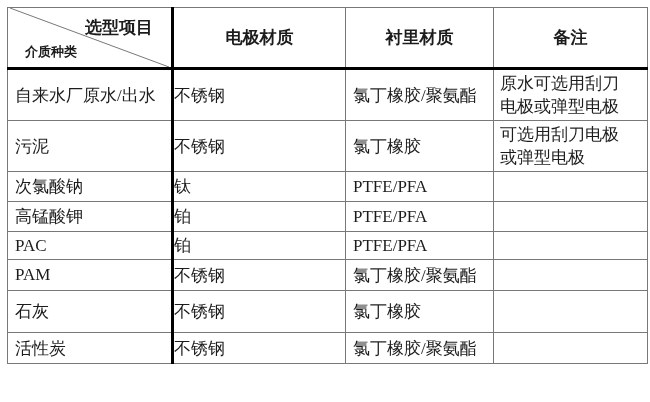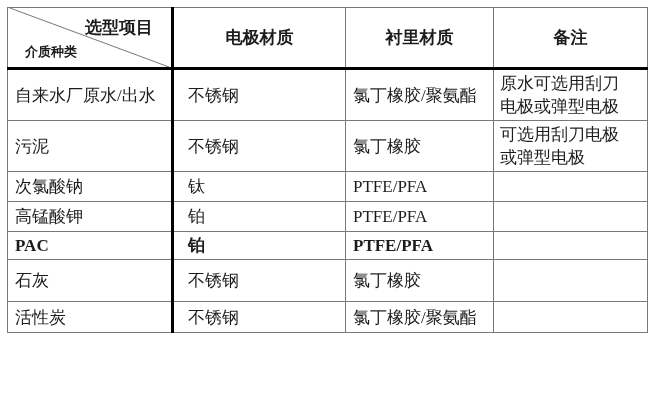--- a/index.html
+++ b/index.html
@@ -31,41 +31,41 @@
   
   .sel-table tr.header-row td { border-bottom: 3px solid #000000; }
   .sel-table tr.header-row td { font-weight: bold; text-align: center; padding: 0 2px; }
   
   tr.header-row { height: 59px; }
   tr.r0 { height: 49px; }
   tr.r1 { height: 47px; }
   tr.r2 { height: 50px; }
   tr.r3 { height: 30px; }
   tr.r4 { height: 30px; }
-  tr.r5 { height: 14px; font-weight: bold; }
+  tr.r5 { height: 14px; }
   tr.r6 { height: 31px; }
   tr.r7 { height: 42px; }
   tr.r8 { height: 31px; }
   
   td.corner { position: relative; padding: 0; }
   .corner-inner { position: relative; width: 100%; height: 59px; }
   .corner-inner svg.diag {
     position: absolute; left: 0; top: 0; width: 100%; height: 100%;
     display: block;
   }
   .corner-top {
     position: absolute; top: 8px; right: 16px;
     font-weight: bold; font-size: 17px; text-align: left;
   }
   .corner-bottom {
     position: absolute; bottom: 6px; left: 15px;
     font-weight: bold; font-size: 13px; text-align: left;
   }
   td.col-medium  { padding-left: 7px; }
-  td.col-electrode { padding-left: 14px; }
+  td.col-electrode { padding-left: 0; }
   td.col-lining  { padding-left: 7px; }
   td.col-note    { padding-left: 6px; padding-right: 13px; line-height: 23px; }
 </style>
 </head>
 <body>
 
 <div class="screen">
   <table class="sel-table">
     <colgroup>
       <col style="width:165px">
@@ -112,20 +112,26 @@
         <td class="col-electrode">铂</td>
         <td class="col-lining">PTFE/PFA</td>
         <td class="col-note"></td>
       </tr>
       <tr class="r5">
         <td class="col-medium">PAC</td>
         <td class="col-electrode">铂</td>
         <td class="col-lining">PTFE/PFA</td>
         <td class="col-note"></td>
       </tr>
+      <tr class="r6">
+        <td class="col-medium">PAM</td>
+        <td class="col-electrode">不锈钢</td>
+        <td class="col-lining">氯丁橡胶/聚氨酯</td>
+        <td class="col-note"></td>
+      </tr>
       <tr class="r7">
         <td class="col-medium">石灰</td>
         <td class="col-electrode">不锈钢</td>
         <td class="col-lining">氯丁橡胶</td>
         <td class="col-note"></td>
       </tr>
       <tr class="r8">
         <td class="col-medium">活性炭</td>
         <td class="col-electrode">不锈钢</td>
         <td class="col-lining">氯丁橡胶/聚氨酯</td>

